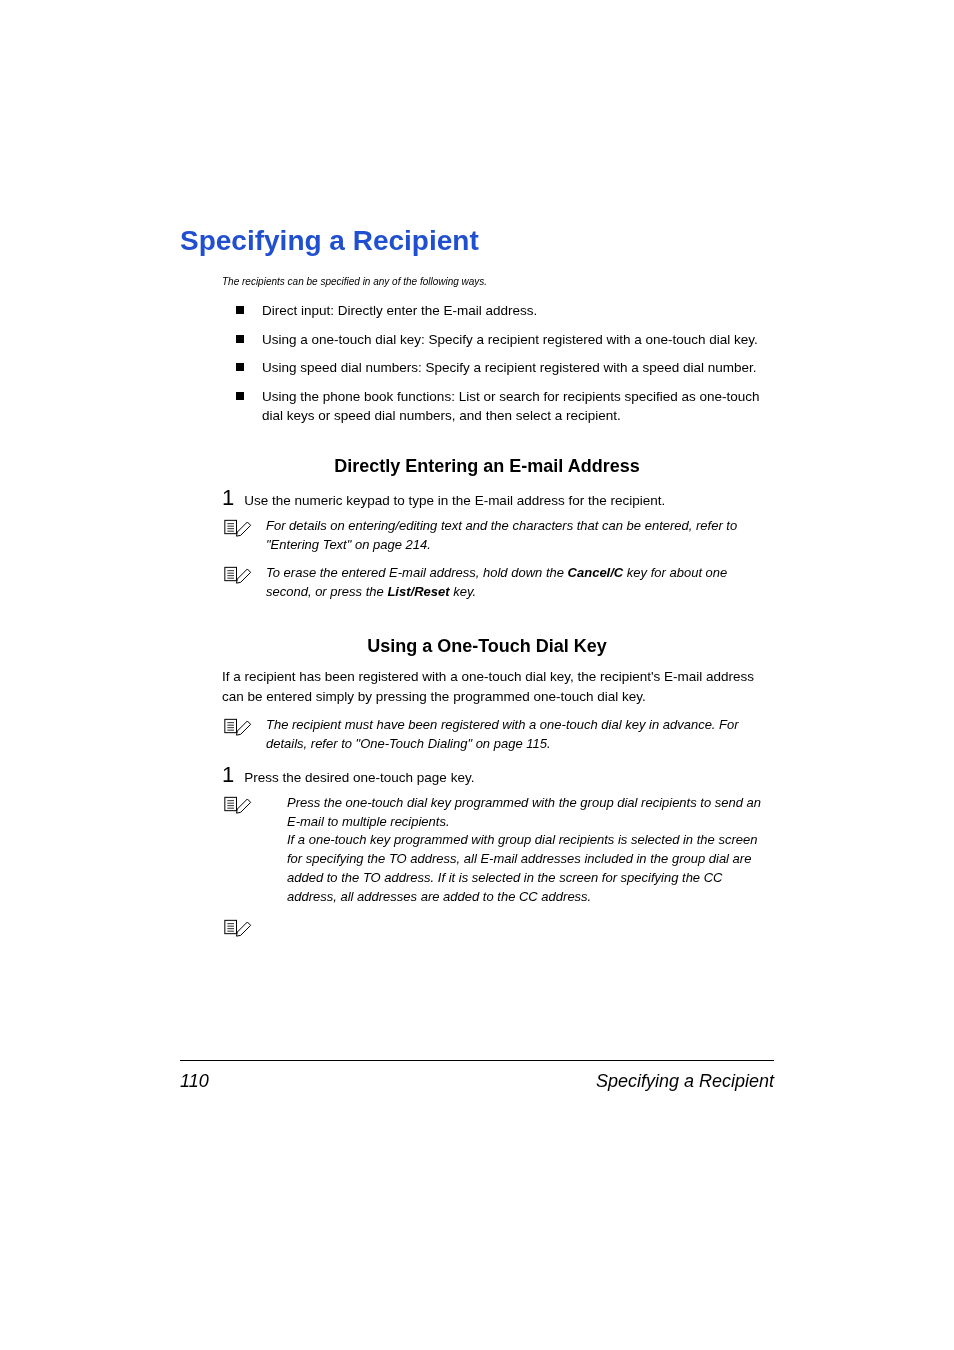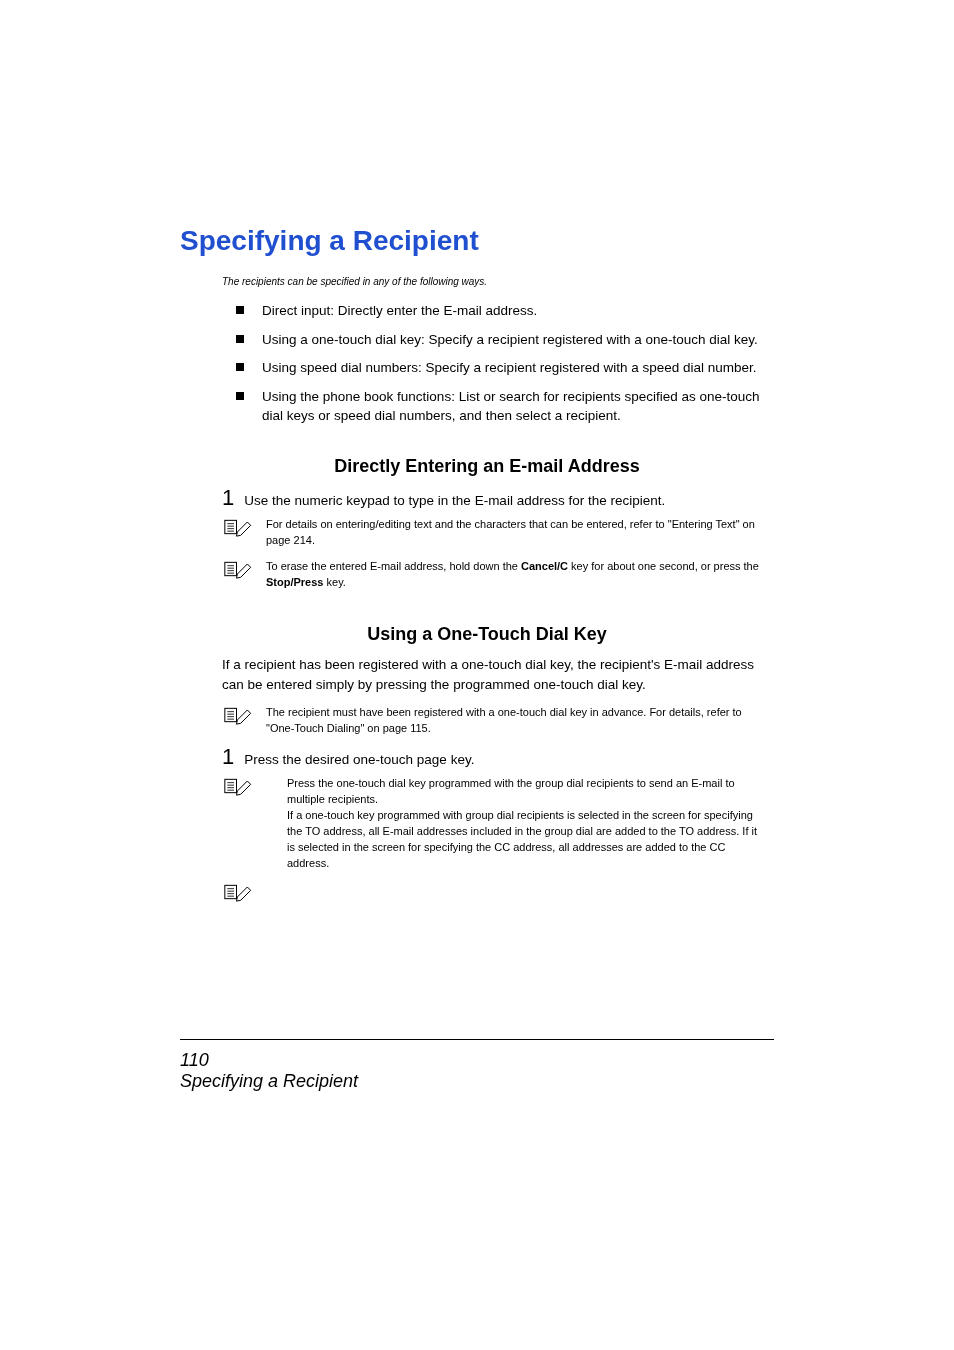--- a/index.html
+++ b/index.html
@@ -79,21 +79,22 @@
       margin: 6px 0 10px 42px;
       align-items: flex-start;
     }
     .note-icon {
       flex-shrink: 0;
       width: 34px;
       height: 22px;
       margin-right: 10px;
     }
     .note-text {
-      font-size: 11px;
+      font-size: 13px;
+      font-style: italic;
       line-height: 1.45;
       padding-right: 10px;
     }
     .note-text .bold {
       font-weight: bold;
     }
     .body-paragraph {
       font-size: 13.5px;
       line-height: 1.45;
       margin: 0 0 10px 42px;
@@ -109,21 +110,20 @@
     }
     .footer hr {
       border: none;
       border-top: 1px solid #000;
       margin: 0 0 10px 0;
     }
     .footer-content {
       display: flex;
       justify-content: space-between;
       align-items: baseline;
-      flex-direction: column;
     }
     .page-number {
       font-size: 18px;
       font-style: italic;
     }
     .running-title {
       font-size: 18px;
       font-style: italic;
     }
   </style>
@@ -169,21 +169,21 @@
       <svg viewBox="0 0 40 24" width="34" height="20">
         <rect x="3" y="4" width="14" height="16" fill="none" stroke="#000" stroke-width="1.2"></rect>
         <line x1="6" y1="8" x2="14" y2="8" stroke="#000" stroke-width="1"></line>
         <line x1="6" y1="11" x2="14" y2="11" stroke="#000" stroke-width="1"></line>
         <line x1="6" y1="14" x2="14" y2="14" stroke="#000" stroke-width="1"></line>
         <line x1="6" y1="17" x2="14" y2="17" stroke="#000" stroke-width="1"></line>
         <path d="M 18 18 L 30 6 L 34 10 L 22 22 L 17 23 Z" fill="none" stroke="#000" stroke-width="1.2"></path>
       </svg>
     </span>
     <span class="note-text">
-      <span>To erase the entered E-mail address, hold down the </span><span class="bold">Cancel/C</span><span> key for about one second, or press the </span><span class="bold">Stop/Press</span><span> key.</span>
+      <span>To erase the entered E-mail address, hold down the </span><span class="bold">Cancel/C</span><span> key for about one second, or press the </span><span class="bold">List/Reset</span><span> key.</span>
     </span>
   </div>
 
   <div class="section-spacer"></div>
 
   <h2 class="section-heading">Using a One-Touch Dial Key</h2>
 
   <p class="body-paragraph">If a recipient has been registered with a one-touch dial key, the recipient's E-mail address can be entered simply by pressing the programmed one-touch dial key.</p>
 
   <div class="note-block">

